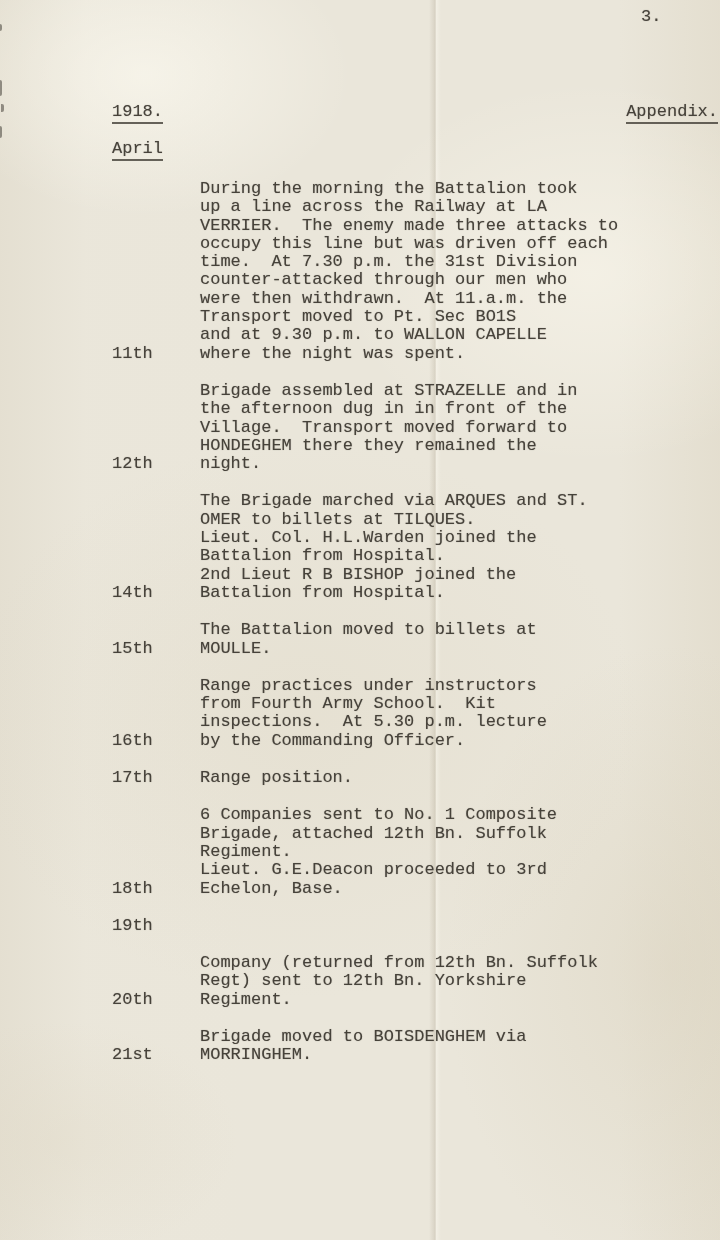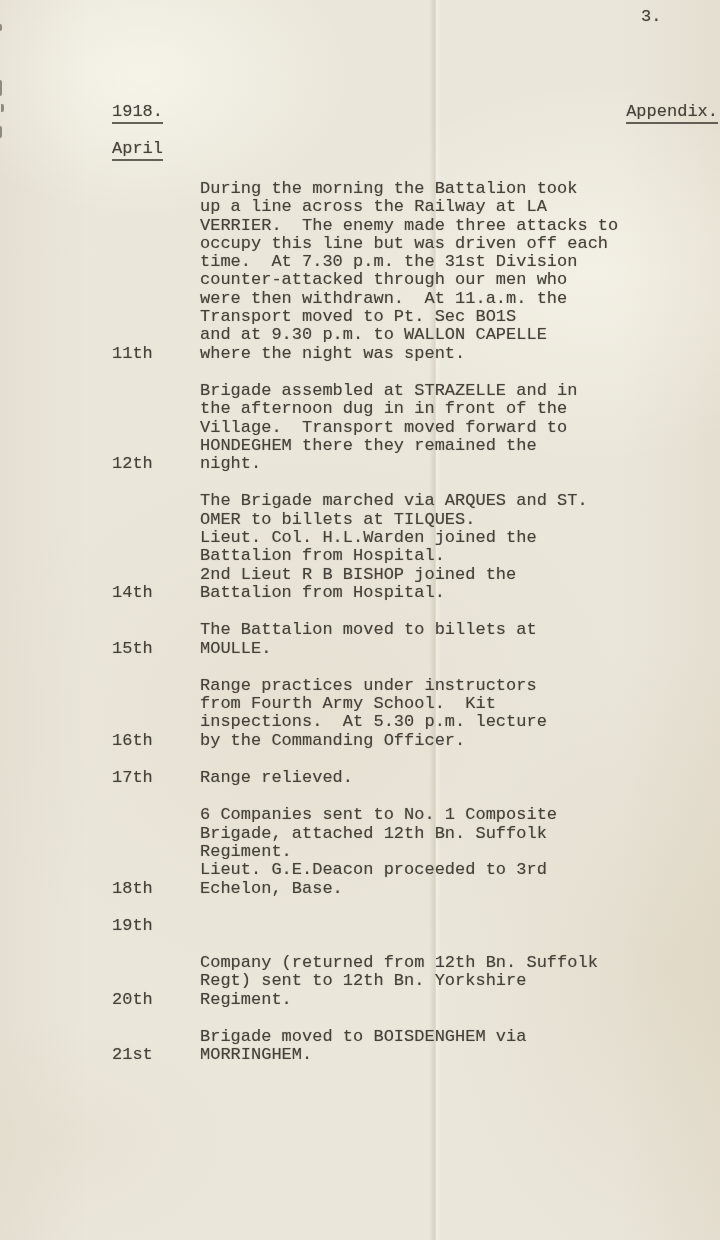--- a/index.html
+++ b/index.html
@@ -161,21 +161,21 @@
     <div class="entry">
       <div class="entry-day">16th</div>
       <div class="entry-text">Range practices under instructors
 from Fourth Army School.  Kit
 inspections.  At 5.30 p.m. lecture
 by the Commanding Officer.</div>
     </div>
 
     <div class="entry">
       <div class="entry-day">17th</div>
-      <div class="entry-text">Range relieved.</div>
+      <div class="entry-text">Range position.</div>
     </div>
 
     <div class="entry">
       <div class="entry-day">18th</div>
       <div class="entry-text">6 Companies sent to No. 1 Composite
 Brigade, attached 12th Bn. Suffolk
 Regiment.
 Lieut. G.E.Deacon proceeded to 3rd
 Echelon, Base.</div>
     </div>

